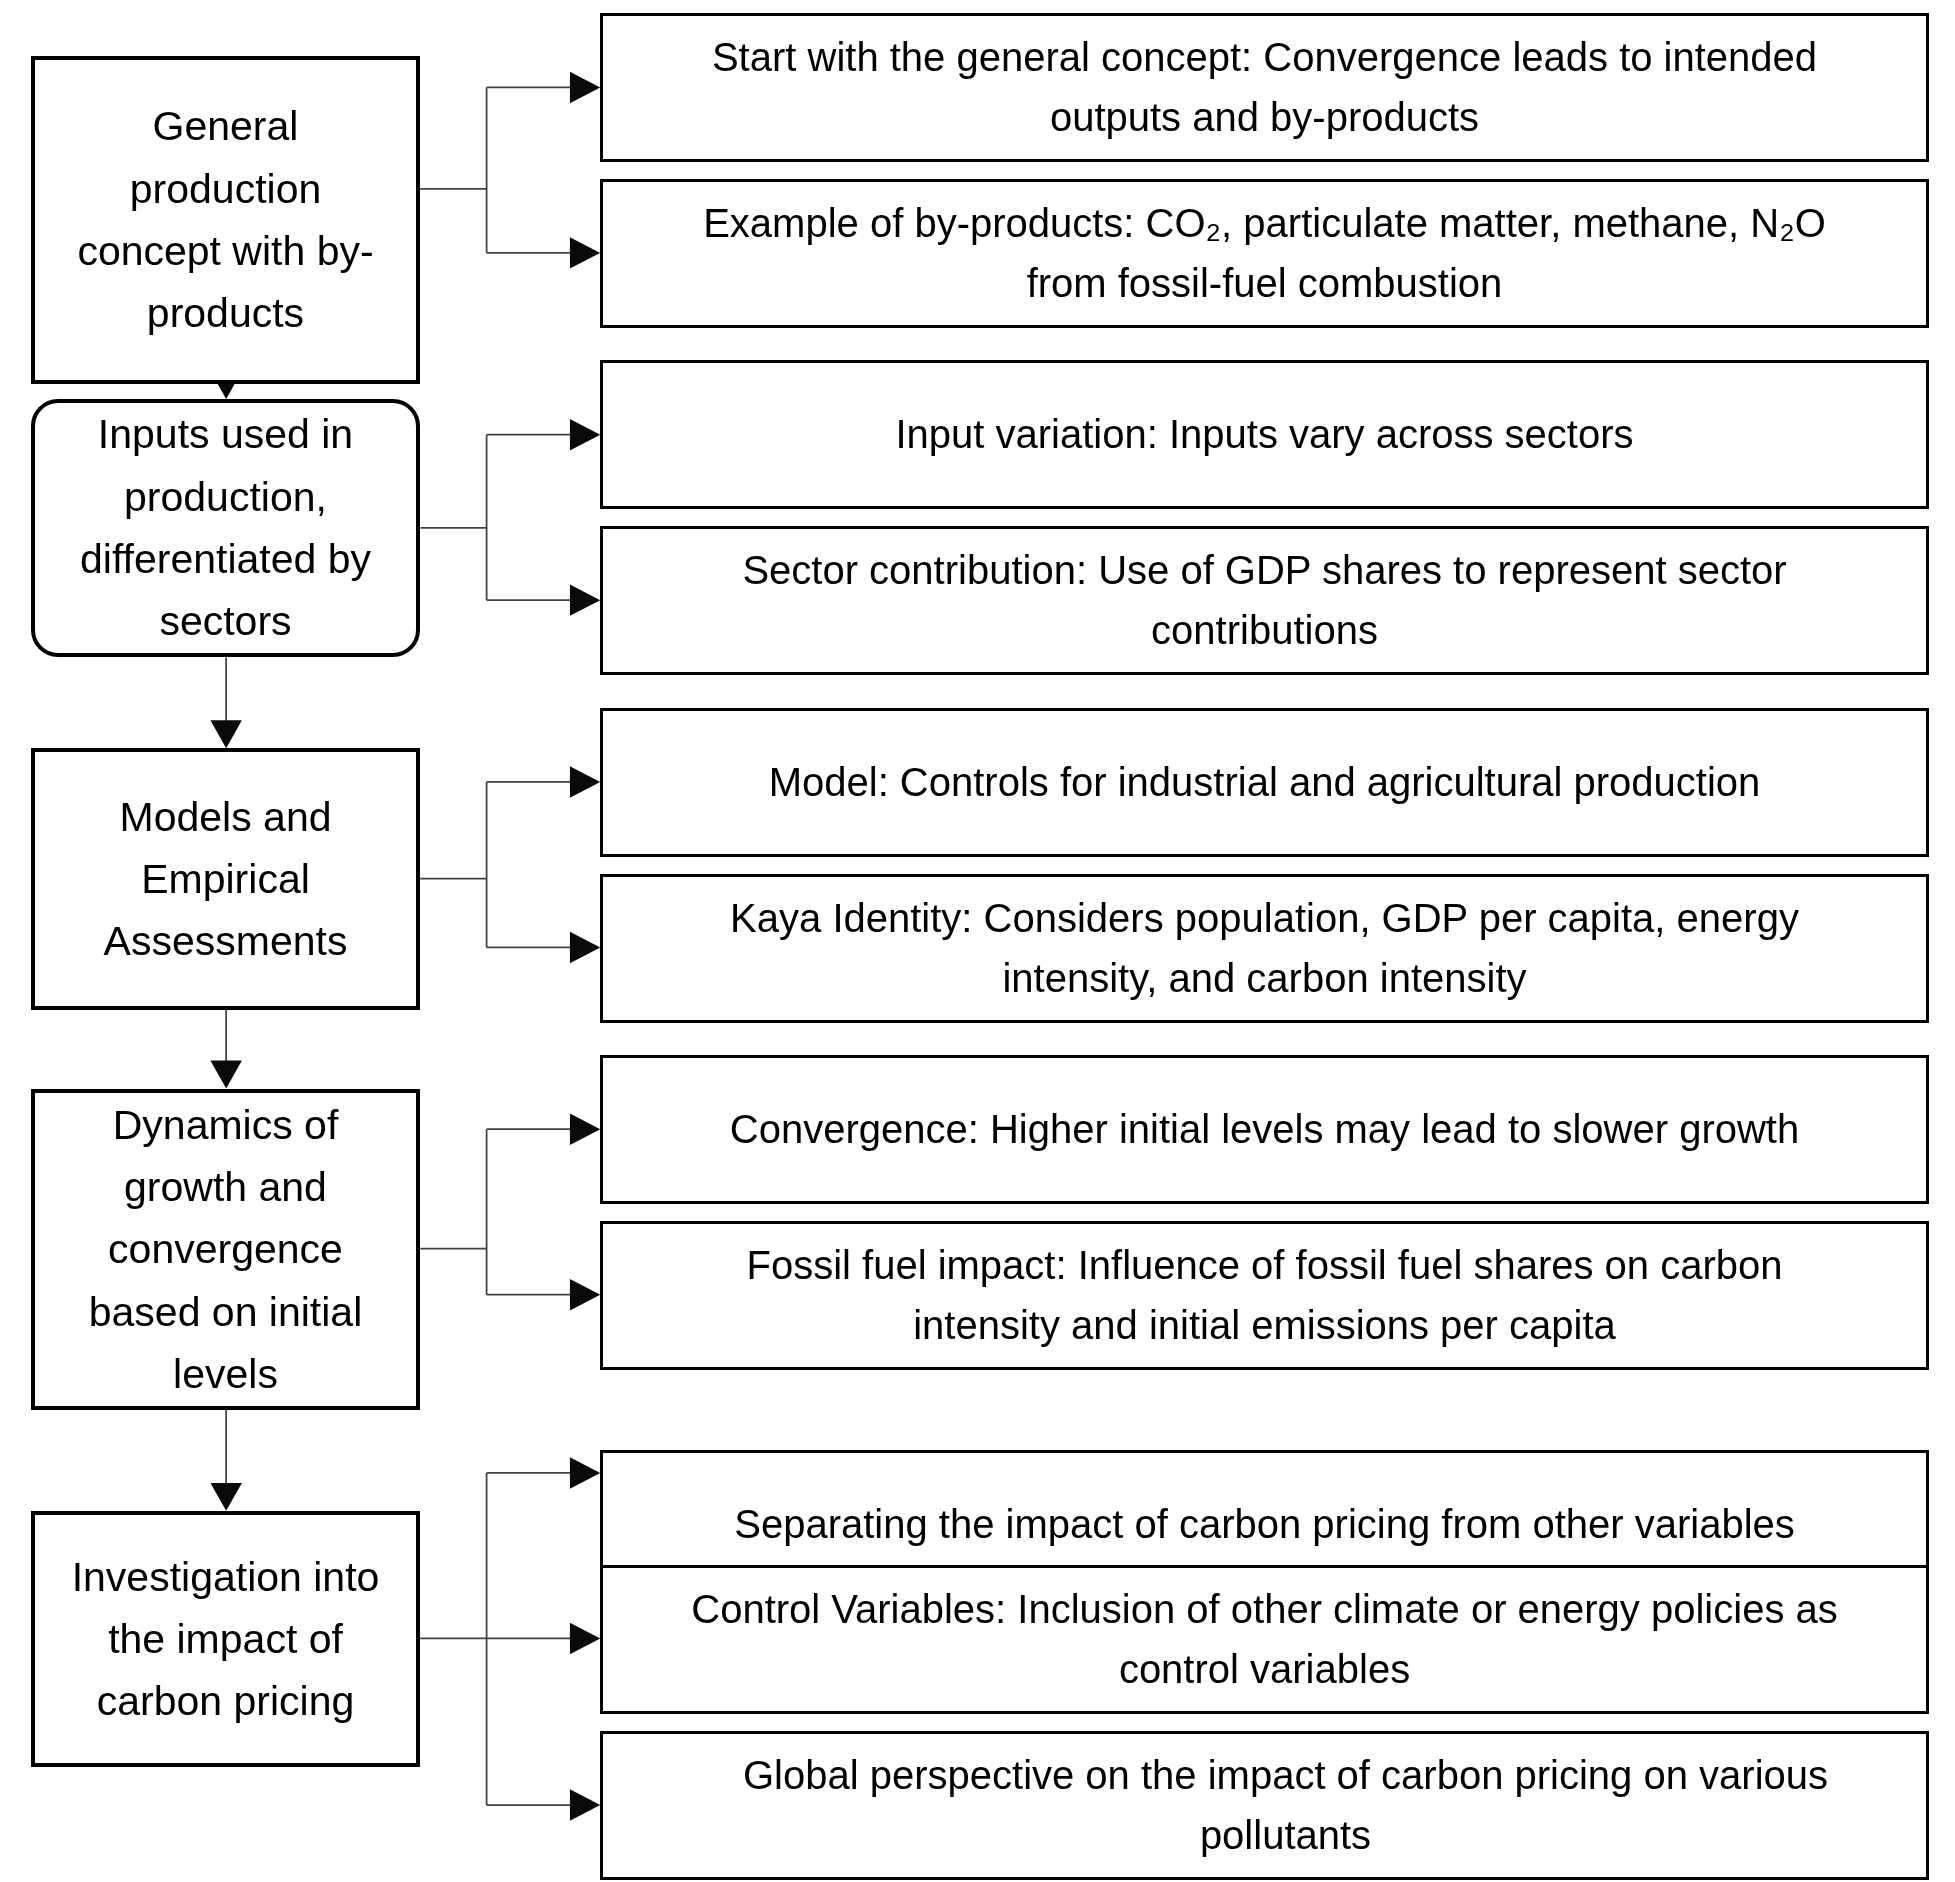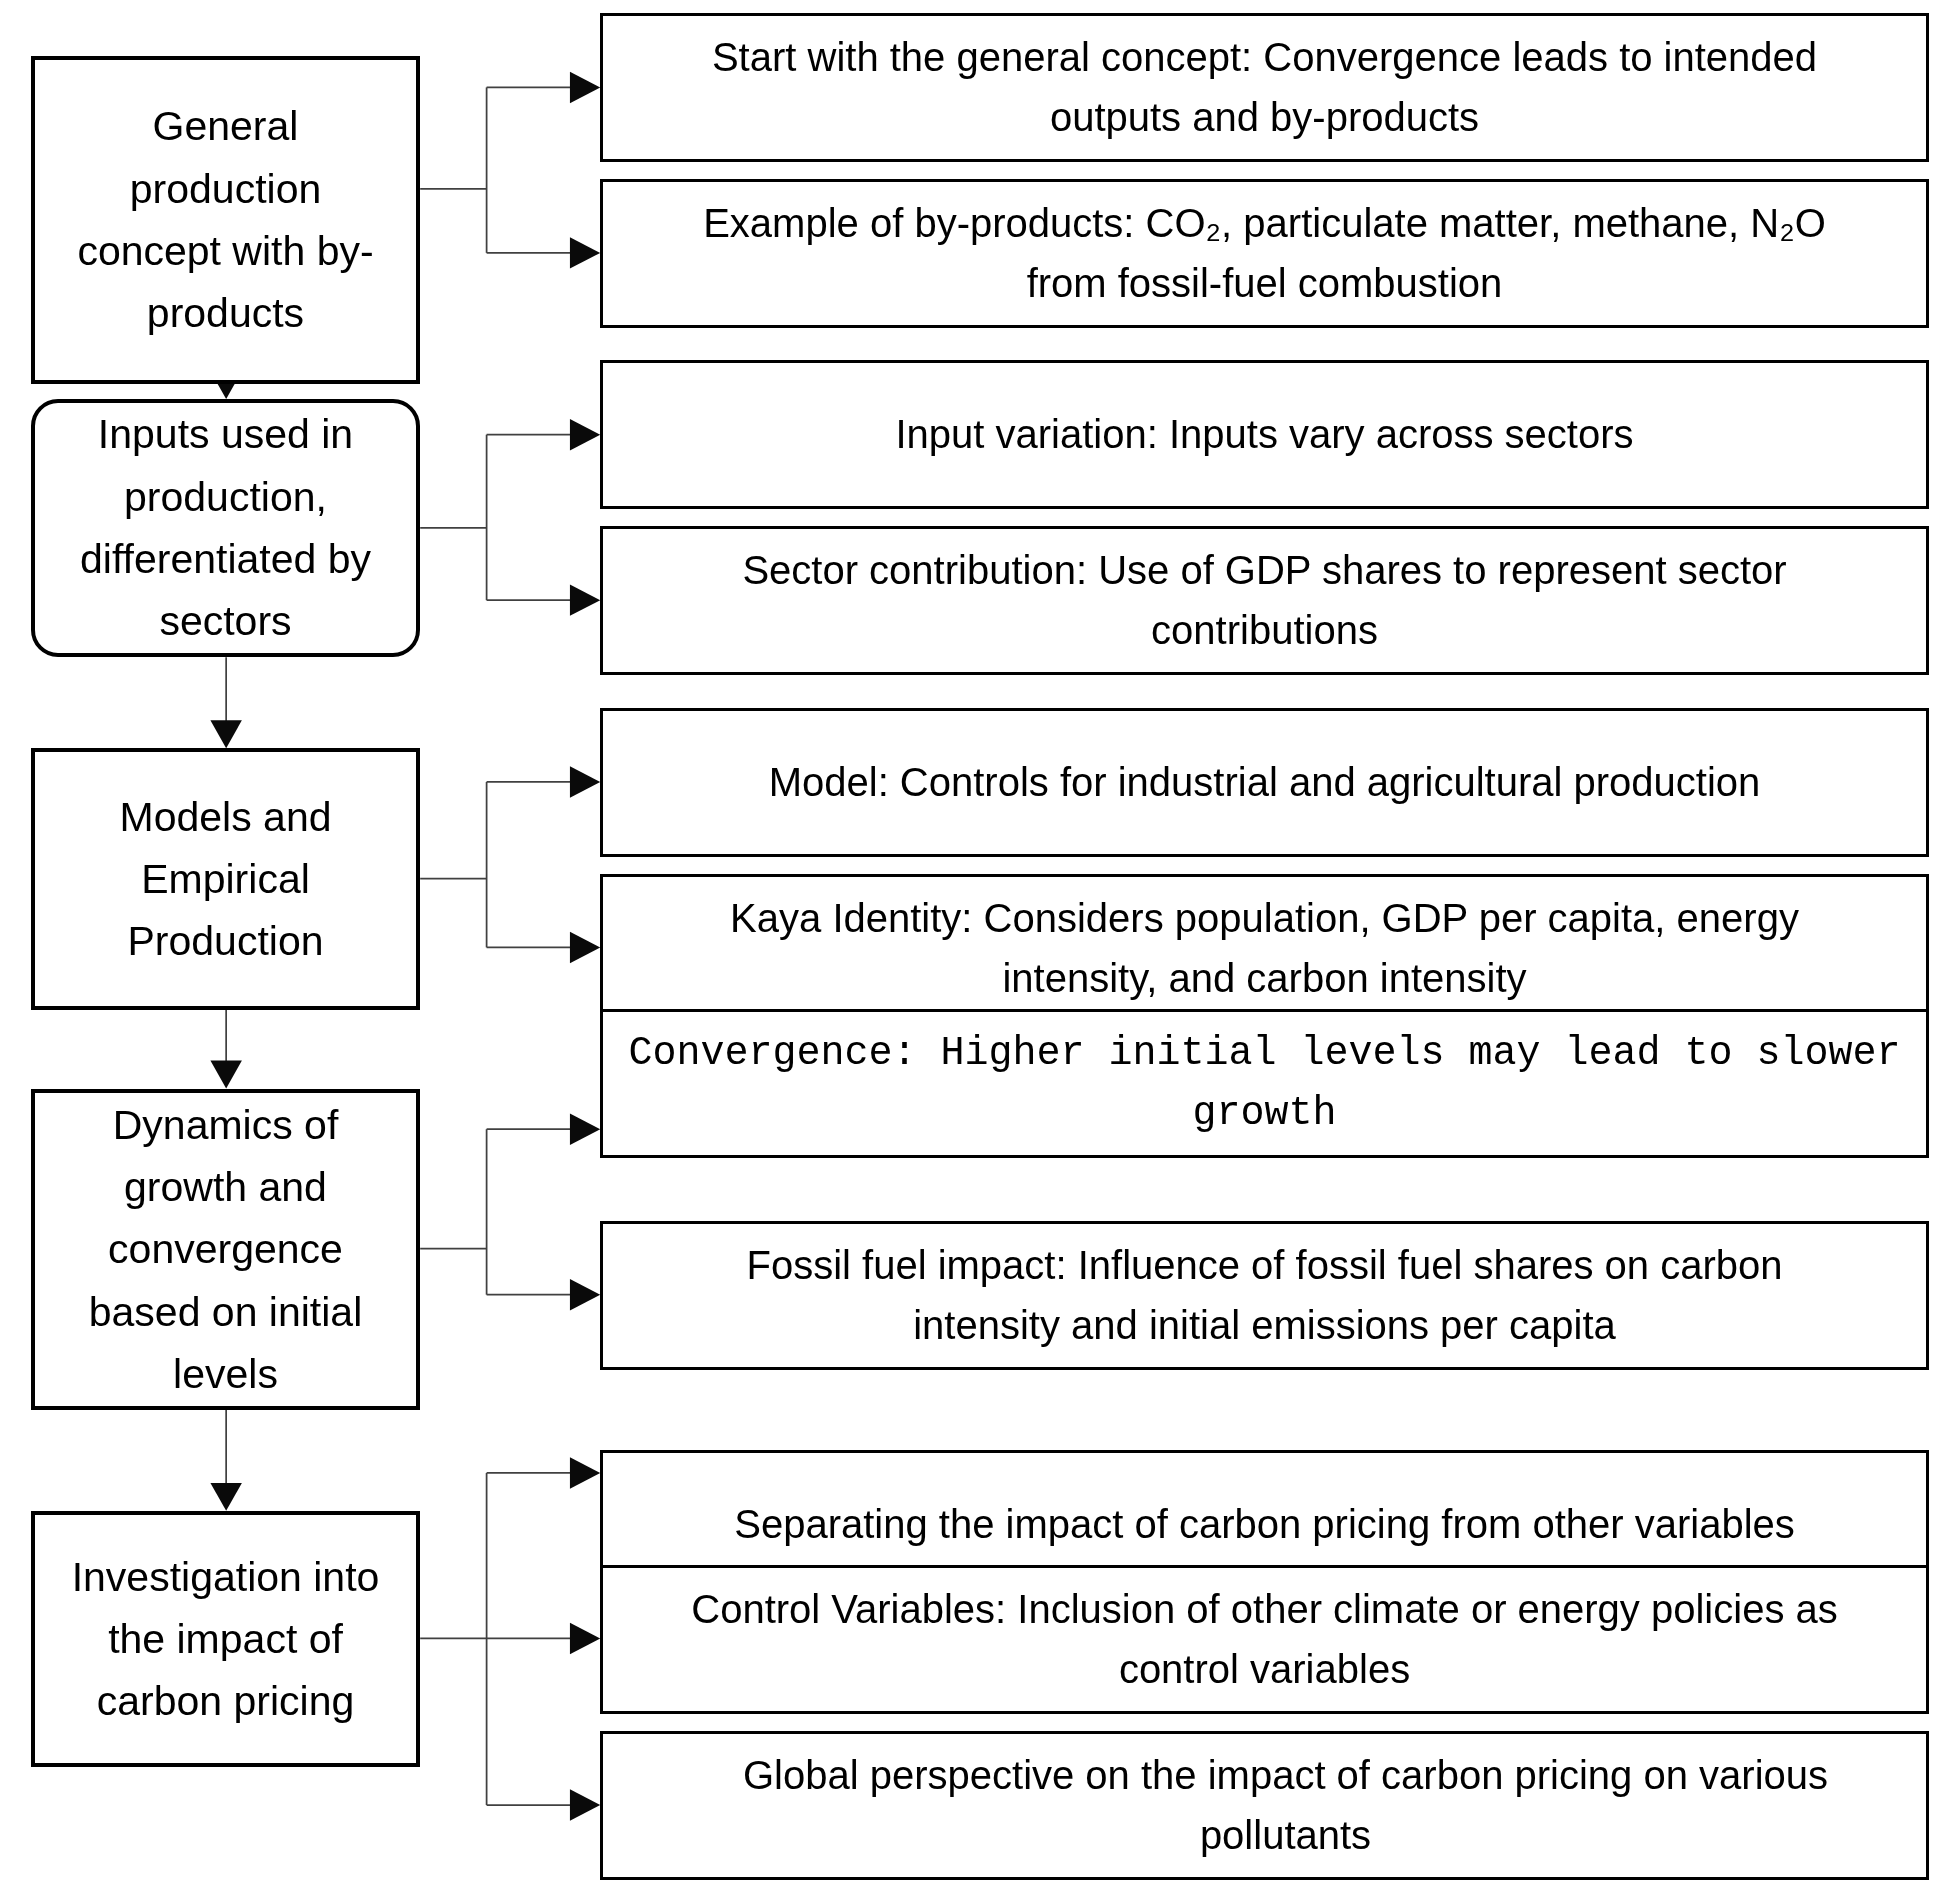--- a/index.html
+++ b/index.html
@@ -149,21 +149,21 @@
   </div>
   <div class="box left-box" style="top:399px;height:258px;border-radius:27px;">
     <span class="box-text">Inputs used in
 production,
 differentiated by
 sectors</span>
   </div>
   <div class="box left-box" style="top:748px;height:262px;">
     <span class="box-text">Models and
 Empirical
-Production</span>
+Assessments</span>
   </div>
   <div class="box left-box" style="top:1511px;height:256px;">
     <span class="box-text">Investigation into
 the impact of
 carbon pricing</span>
   </div>
   <div class="box left-box" style="top:1089px;height:321px;">
     <span class="box-text">Dynamics of
 growth and
 convergence
@@ -186,21 +186,21 @@
     <span class="box-text">Sector contribution: Use of GDP shares to represent sector
 contributions</span>
   </div>
   <div class="box right-box" style="top:708px;">
     <span class="box-text">Model: Controls for industrial and agricultural production</span>
   </div>
   <div class="box right-box" style="top:874px;">
     <span class="box-text">Kaya Identity: Considers population, GDP per capita, energy
 intensity, and carbon intensity</span>
   </div>
-  <div class="box right-box" style="top:1009px;font-family:Liberation Mono, monospace;">
+  <div class="box right-box" style="top:1055px;">
     <span class="box-text">Convergence: Higher initial levels may lead to slower growth</span>
   </div>
   <div class="box right-box" style="top:1221px;">
     <span class="box-text">Fossil fuel impact: Influence of fossil fuel shares on carbon
 intensity and initial emissions per capita</span>
   </div>
   <div class="box right-box" style="top:1450px;">
     <span class="box-text">Separating the impact of carbon pricing from other variables</span>
   </div>
   <div class="box right-box" style="top:1565px;justify-content:center;">

